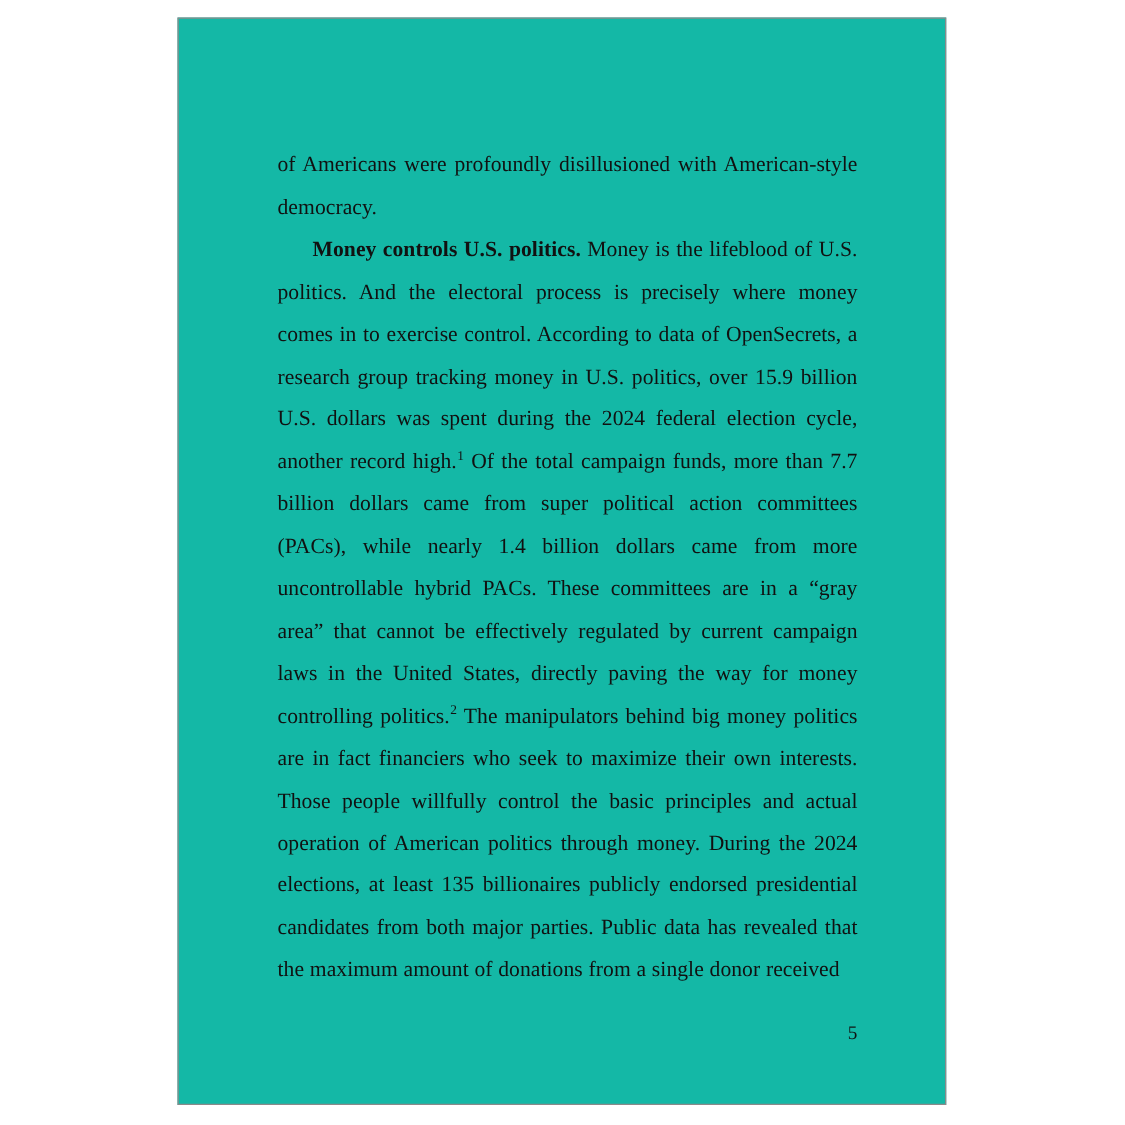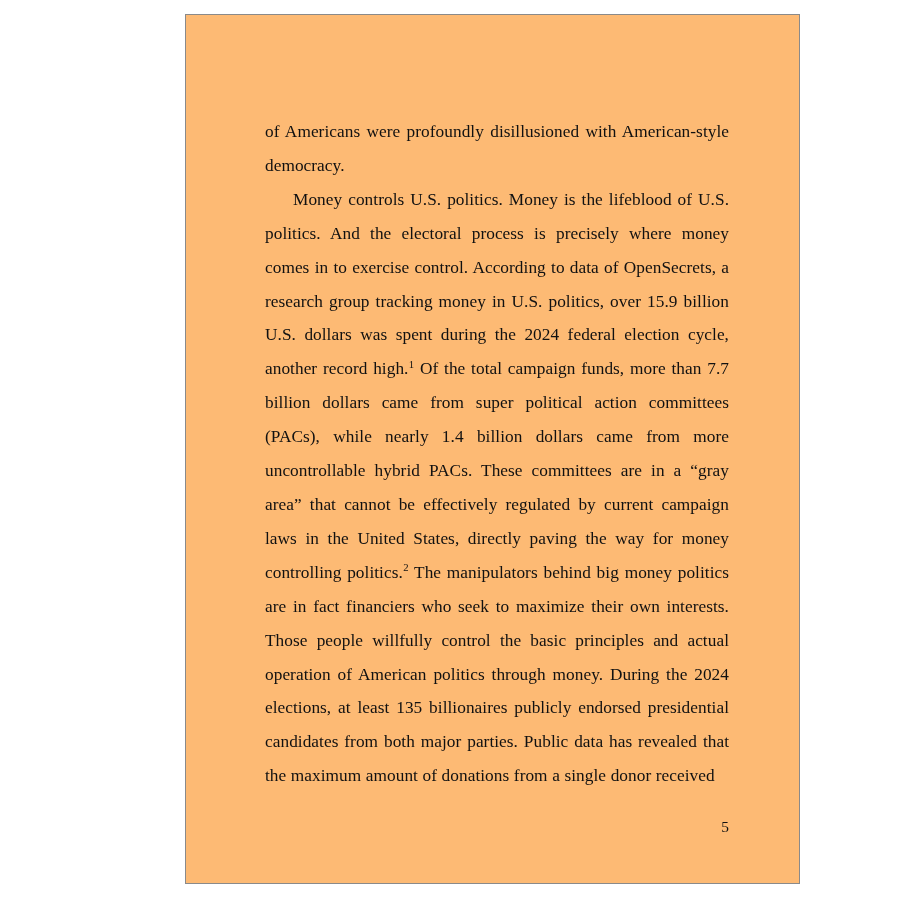--- a/index.html
+++ b/index.html
@@ -14,24 +14,23 @@
     color: #111111;
     overflow: hidden;
   }
 
   #page-sheet {
     position: absolute;
     left: 142px;
     top: 14px;
     width: 615px;
     height: 870px;
-    background: #fdba74;
+    background: #14b8a6;
     border: 1px solid #8a8a8a;
     box-sizing: border-box;
-    margin-left: 43px;
   }
 
   #text-column {
     position: absolute;
     left: 79px;          
     top: 100px;          
     width: 464px;        
   }
 
   p.body-para {
@@ -43,21 +42,21 @@
     letter-spacing: 0.05px;
     word-spacing: 0.2px;
     -webkit-font-smoothing: antialiased;
   }
 
   p.body-para.indented {
     text-indent: 28px;
   }
 
   .lead-bold {
-    font-weight: normal;
+    font-weight: bold;
   }
 
   sup.fn-ref {
     font-size: 0.62em;
     vertical-align: super;
     line-height: 0;
     font-weight: normal;
     padding-left: 0.3px;
   }
 

